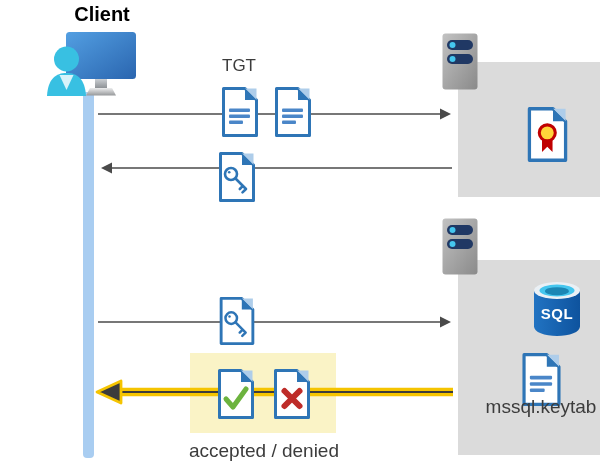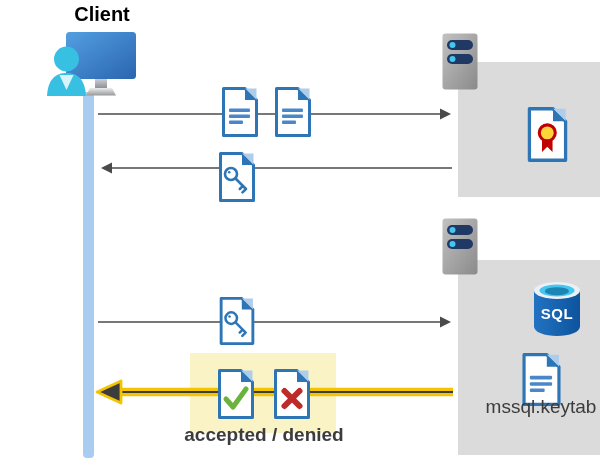--- a/index.html
+++ b/index.html
@@ -11,21 +11,21 @@
   .title{font-weight:bold;color:#000;font-size:20px;}
   .sub{color:var(--label-dark,#3C3C3C);font-size:17px;}
   .caption{color:var(--label-dark,#3C3C3C);font-size:19px;}
   .center{text-align:center;}
 
   .client-label{left:18px;top:3px;width:88px;}
   .dc-label{left:452px;top:8px;width:108px;line-height:26px;font-size:19px;}
   .lx-label{left:452px;top:227px;width:145px;white-space:nowrap;font-size:19px;}
   .tgt-label{left:170px;top:56px;width:58px;}
   .spn-label{left:223px;top:56px;width:60px;}
-  .result-label{left:128px;top:424px;width:192px;font-weight:bold;}
+  .result-label{left:128px;top:440px;width:192px;}
   .keytab-label{left:418px;top:396px;width:166px;}
 
   
   .gray-box{background:var(--box-gray,#DBDBDB);}
   .dc-box{left:418px;top:62px;width:174px;height:135px;}
   .lx-box{left:418px;top:260px;width:174px;height:195px;}
   .yellow-box{left:150px;top:353px;width:146px;height:80px;background:var(--highlight-yellow,#FAF3C6);}
   .lifeline{left:43px;top:92px;width:11px;height:366px;background:var(--lifeline-blue,#A9CDF1);border-radius:4px;}
 
   
@@ -133,20 +133,21 @@
           <stop offset="1" stop-color="#8A8A8A"></stop>
       </linearGradient>
     </defs>
     <rect x="0.5" y="0.5" width="35" height="56" rx="3" fill="url(#srv-g-lx)"></rect>
     <rect class="srv-bar" x="5" y="7" width="26" height="10" rx="5"></rect>
     <circle class="srv-dot" cx="10.5" cy="12" r="3"></circle>
     <rect class="srv-bar" x="5" y="21" width="26" height="10" rx="5"></rect>
     <circle class="srv-dot" cx="10.5" cy="26" r="3"></circle>
   </svg>
 
+  <div class="abs sub center tgt-label">TGT</div>
 
   <svg class="abs doc-tgt" width="38" height="52" viewBox="0 0 38 52">
     <path class="doc-body" d="M2.5 2.5 H24 L35.5 14 V49.5 H2.5 Z"></path>
     <path class="doc-corner" d="M24 2.5 L35.5 2.5 L35.5 14 Z"></path>
     <path class="doc-fold" d="M24 2.5 L24 14 L35.5 14 Z"></path>
     <rect class="doc-line" x="8" y="22.5" width="21" height="3.4" rx="1"></rect>
     <rect class="doc-line" x="8" y="28.5" width="21" height="3.4" rx="1"></rect>
     <rect class="doc-line" x="8" y="34.5" width="14" height="3.4" rx="1"></rect>
   </svg>
 

